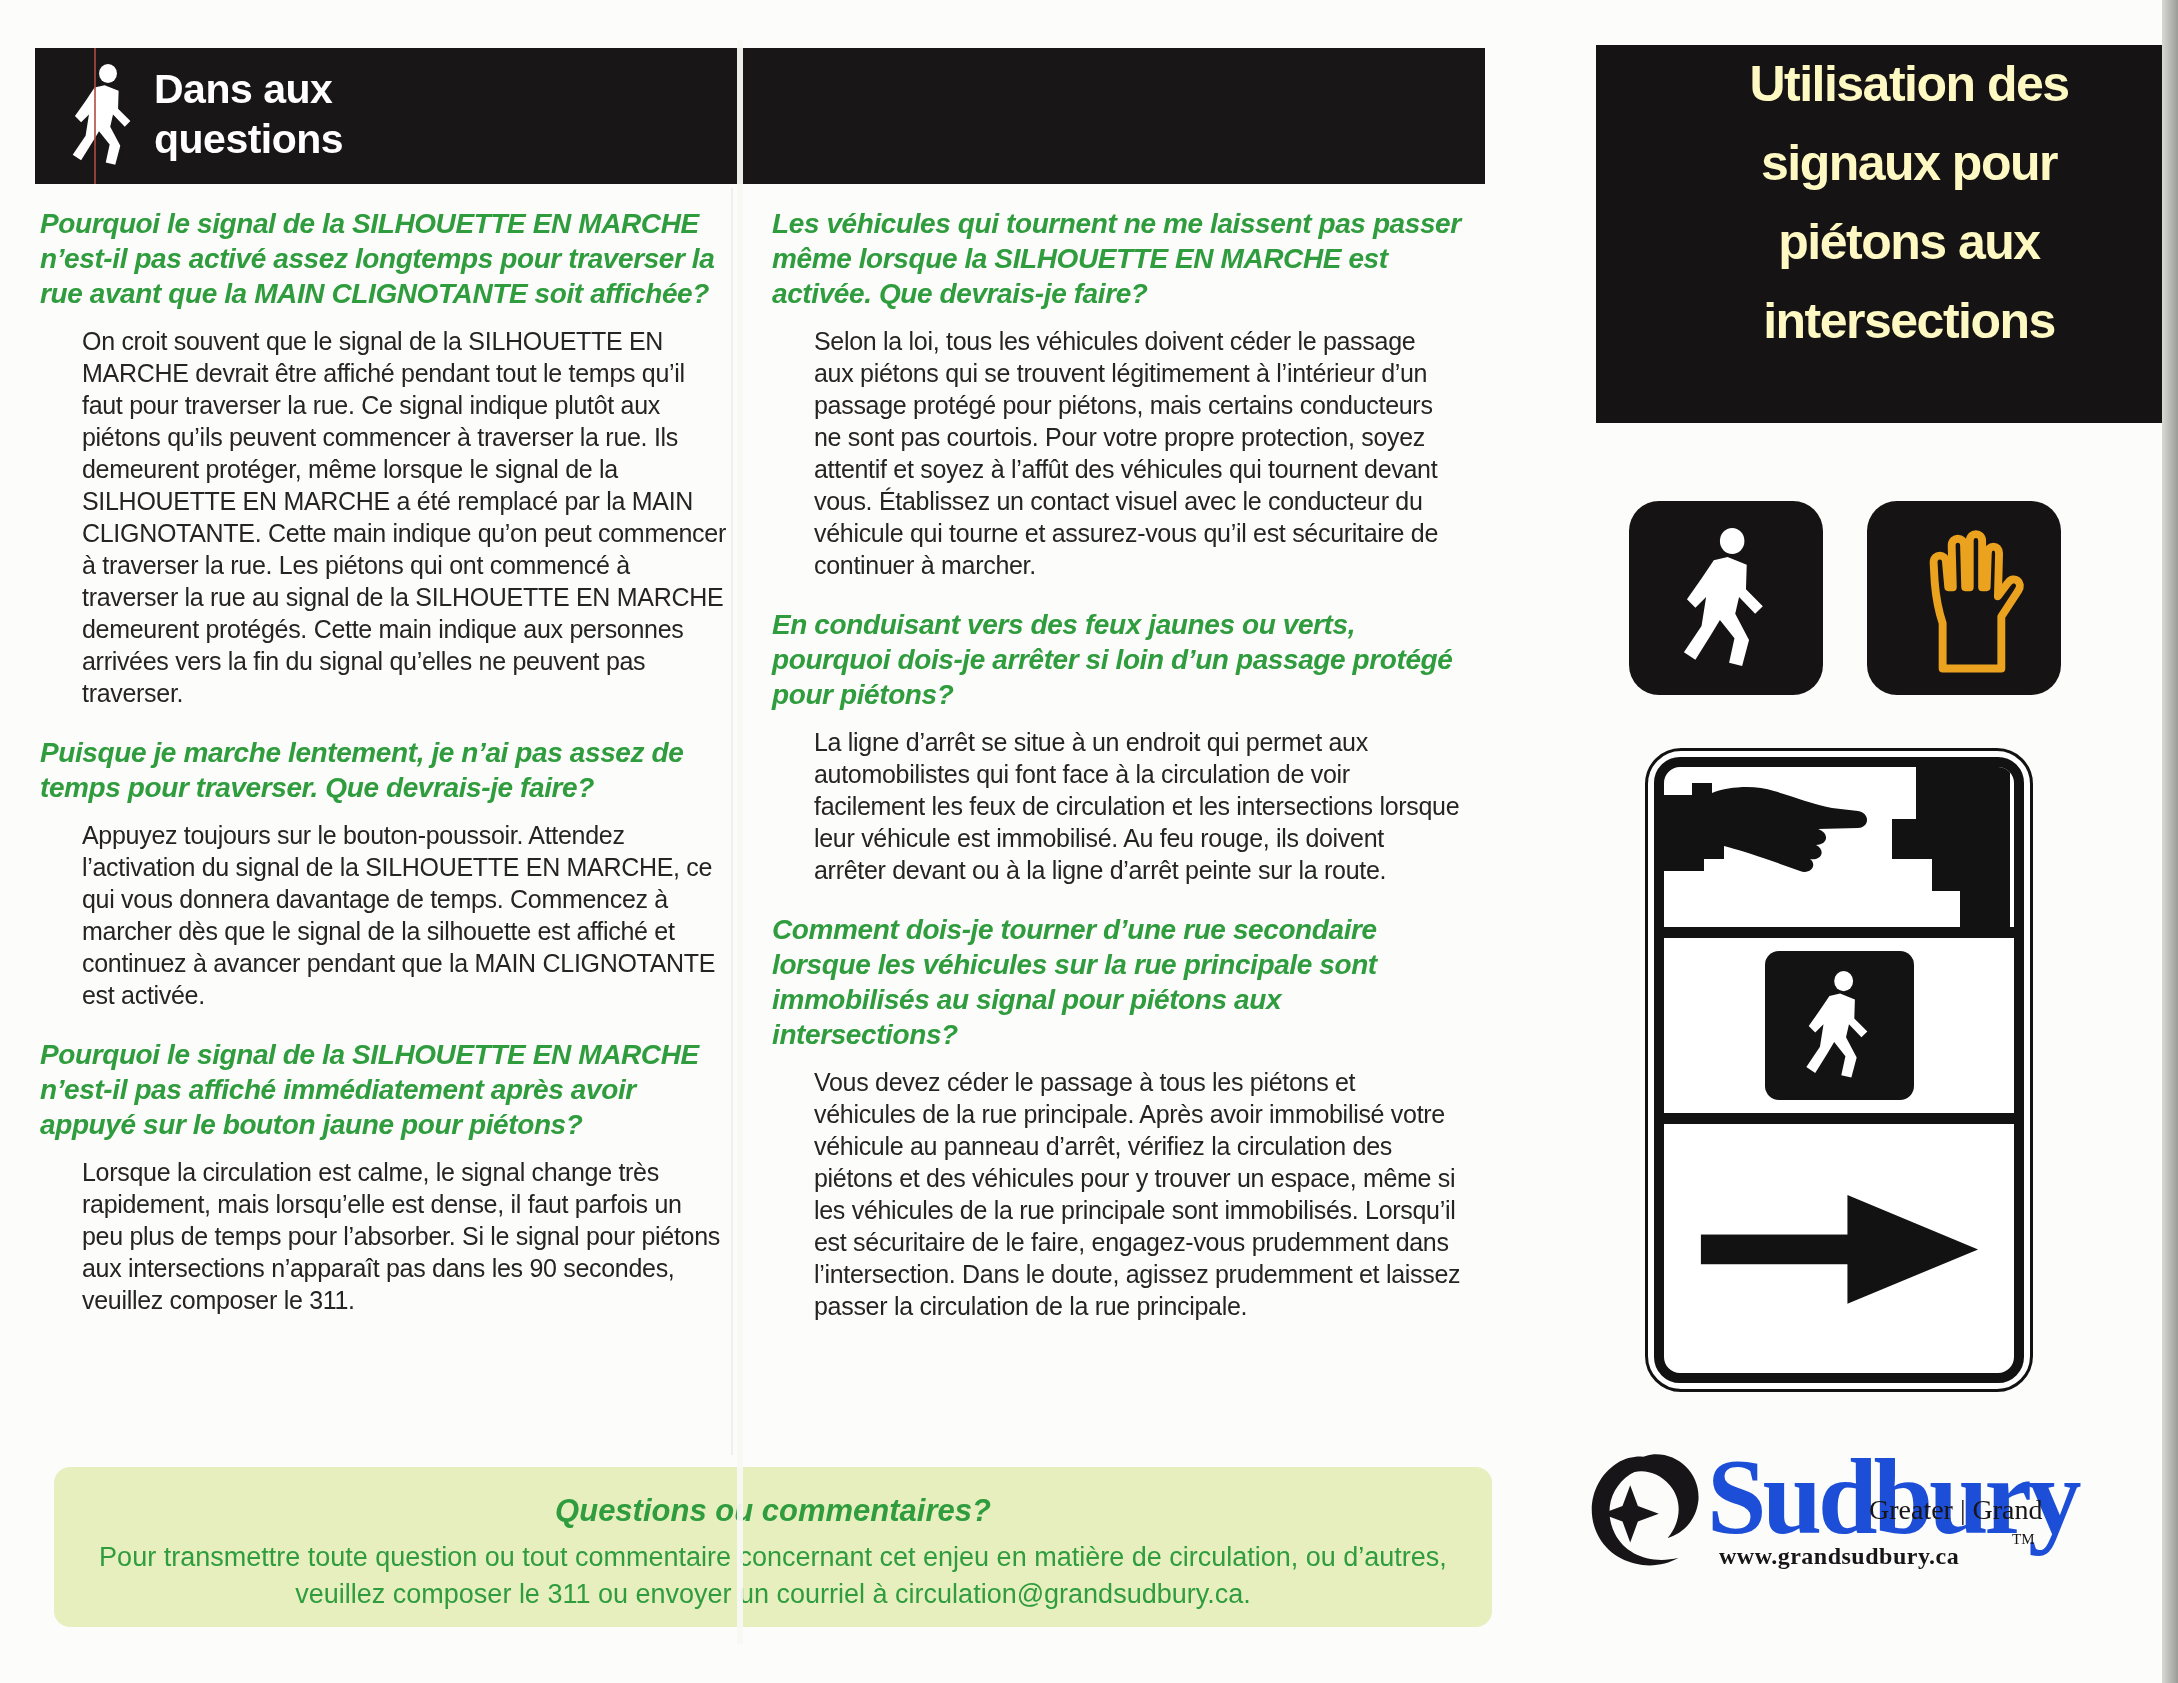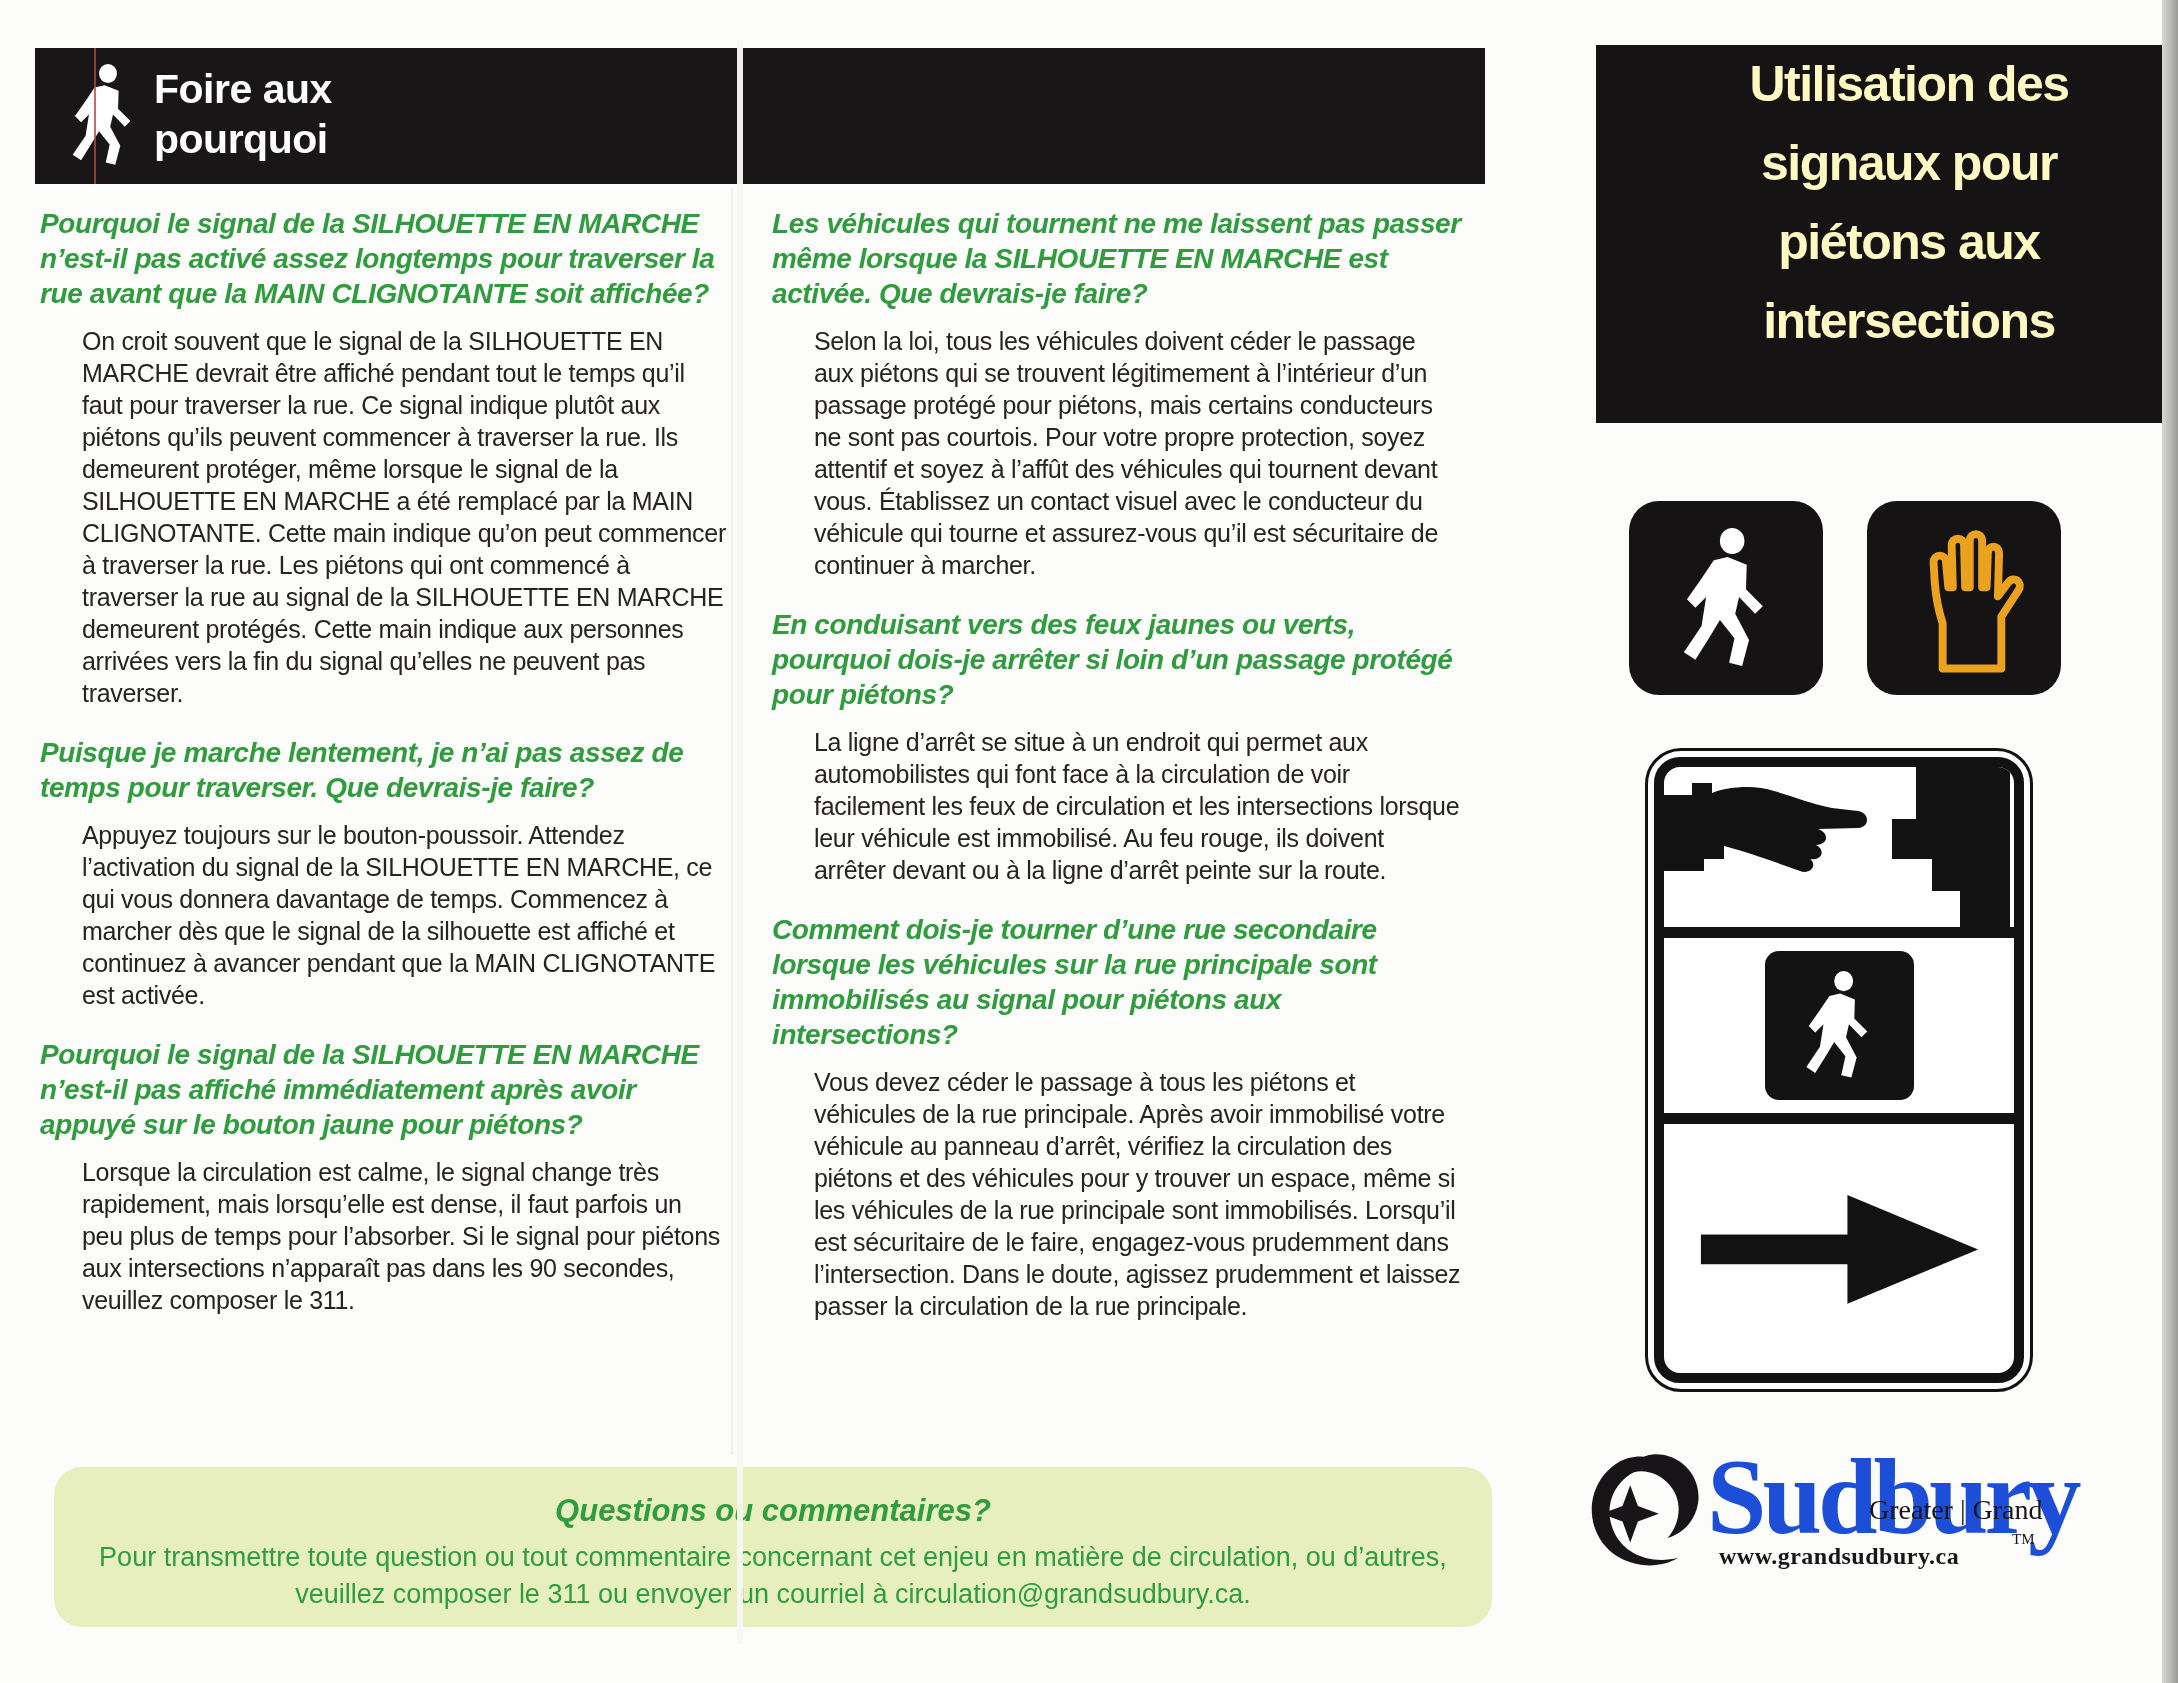--- a/index.html
+++ b/index.html
@@ -31,21 +31,21 @@
   .col-mid{left:772px;}
   .q{color:#2f9c3e;font-weight:bold;font-style:italic;
      font-size:28px;line-height:35px;letter-spacing:-0.4px;
      margin:26px 0 14px 0;}
   .qa:first-child .q{margin-top:0;}
   .a{color:#262324;font-size:25px;line-height:32px;letter-spacing:-0.3px;
      padding-left:42px;margin-bottom:8px;}
 
   
   .contact{position:absolute;left:54px;top:1467px;width:1438px;height:160px;
-    background:#e7efbf;border-radius:28px;text-align:center;z-index:5;
+    background:#e7efbf;border-radius:16px;text-align:center;z-index:5;
     box-sizing:border-box;padding-top:26px;}
   .contact-title{color:#2f9c3e;font-weight:bold;font-style:italic;font-size:31px;}
   .contact-body{color:#2f9c3e;font-size:27px;line-height:37px;margin:10px auto 0 auto;width:1366px;}
 
   
   .cover-title{position:absolute;left:1596px;top:45px;width:626px;height:378px;
     background:#161314;color:#fef9c3;display:flex;justify-content:center;}
   .cover-title .tt{width:475px;text-align:center;font-weight:bold;
     font-size:50px;line-height:79px;letter-spacing:-1.5px;}
 
@@ -86,21 +86,21 @@
 </head>
 <body>
 
 <div class="page">
 
   <div class="banner">
     <svg class="banner-icon" viewBox="0 0 64 92">
       <ellipse cx="36" cy="8.5" rx="8" ry="8.5" fill="#fff"></ellipse>
       <path fill="#fff" d="M33 19 L45.5 24 L45 40 L56 51 L51 56 L40.5 45 L38 56 L47 73 L42.5 90 L34 88 L37.5 72 L28 60 L22 70 L12 86 L4.5 81 L16 64 L19 45 L12 52 L6.5 46.5 L16 33 L24 21 Z"></path>
     </svg>
-    <div class="banner-title">Foire aux pourquoi</div>
+    <div class="banner-title">Dans aux questions</div>
   </div>
   <div class="reg-line"></div>
 
   <div class="col col-left">
     <div class="qa">
       <div class="q">Pourquoi le signal de la SILHOUETTE EN MARCHE n’est-il pas activé assez longtemps pour traverser la rue avant que la MAIN CLIGNOTANTE soit affichée?</div>
       <div class="a">On croit souvent que le signal de la SILHOUETTE EN MARCHE devrait être affiché pendant tout le temps qu’il faut pour traverser la rue. Ce signal indique plutôt aux piétons qu’ils peuvent commencer à traverser la rue. Ils demeurent protéger, même lorsque le signal de la SILHOUETTE EN MARCHE a été remplacé par la MAIN CLIGNOTANTE. Cette main indique qu’on peut commencer à traverser la rue. Les piétons qui ont commencé à traverser la rue au signal de la SILHOUETTE EN MARCHE demeurent protégés. Cette main indique aux personnes arrivées vers la fin du signal qu’elles ne peuvent pas traverser.</div>
     </div>
     <div class="qa">
       <div class="q">Puisque je marche lentement, je n’ai pas assez de temps pour traverser. Que devrais-je faire?</div>

